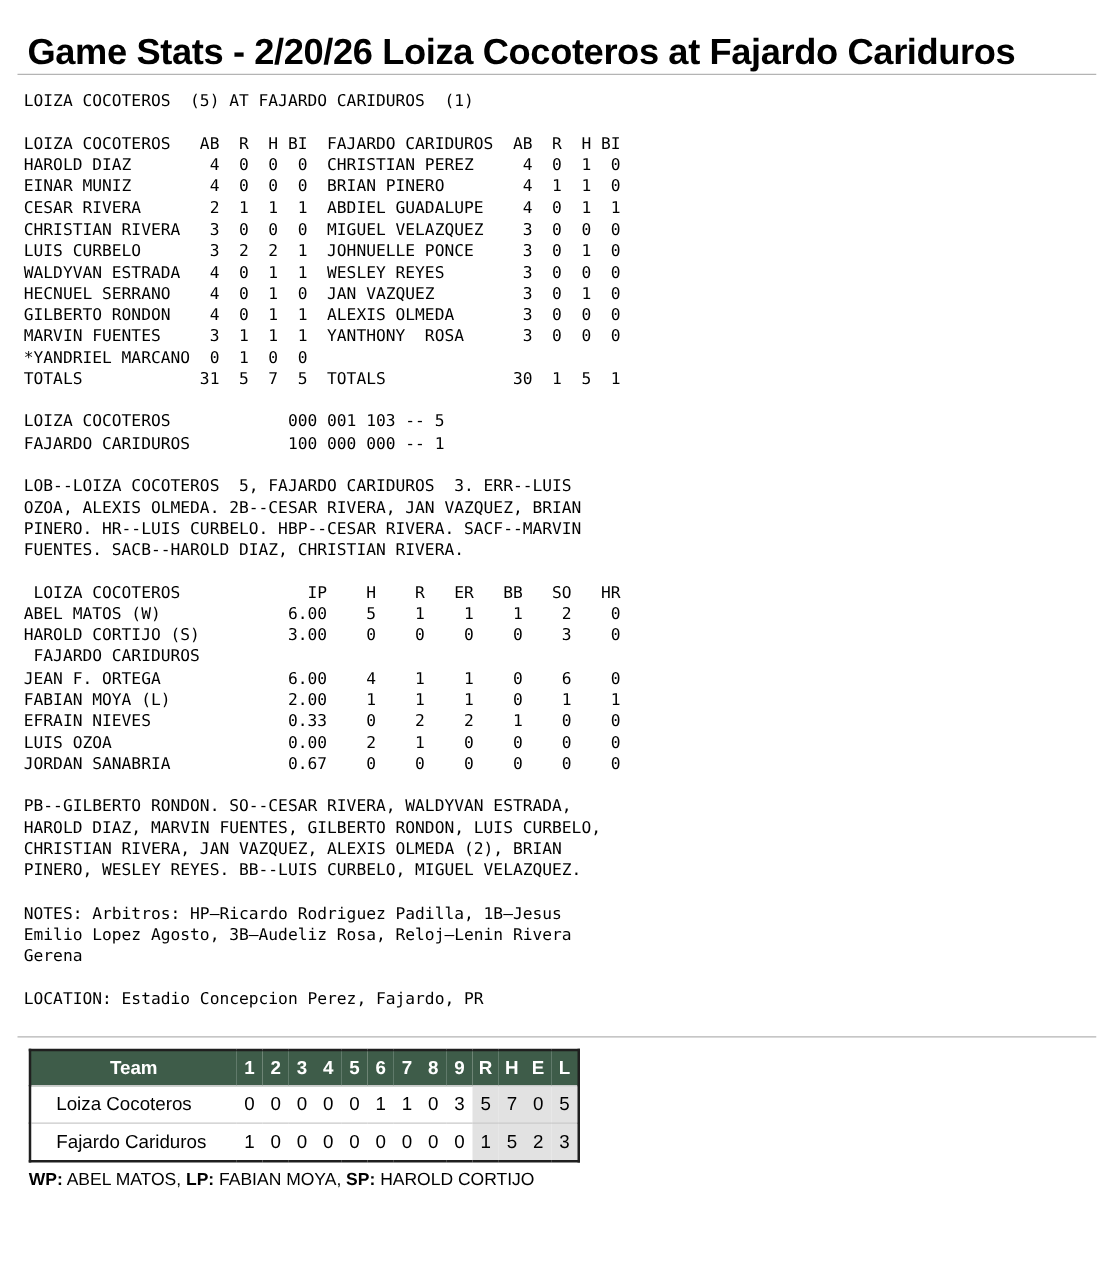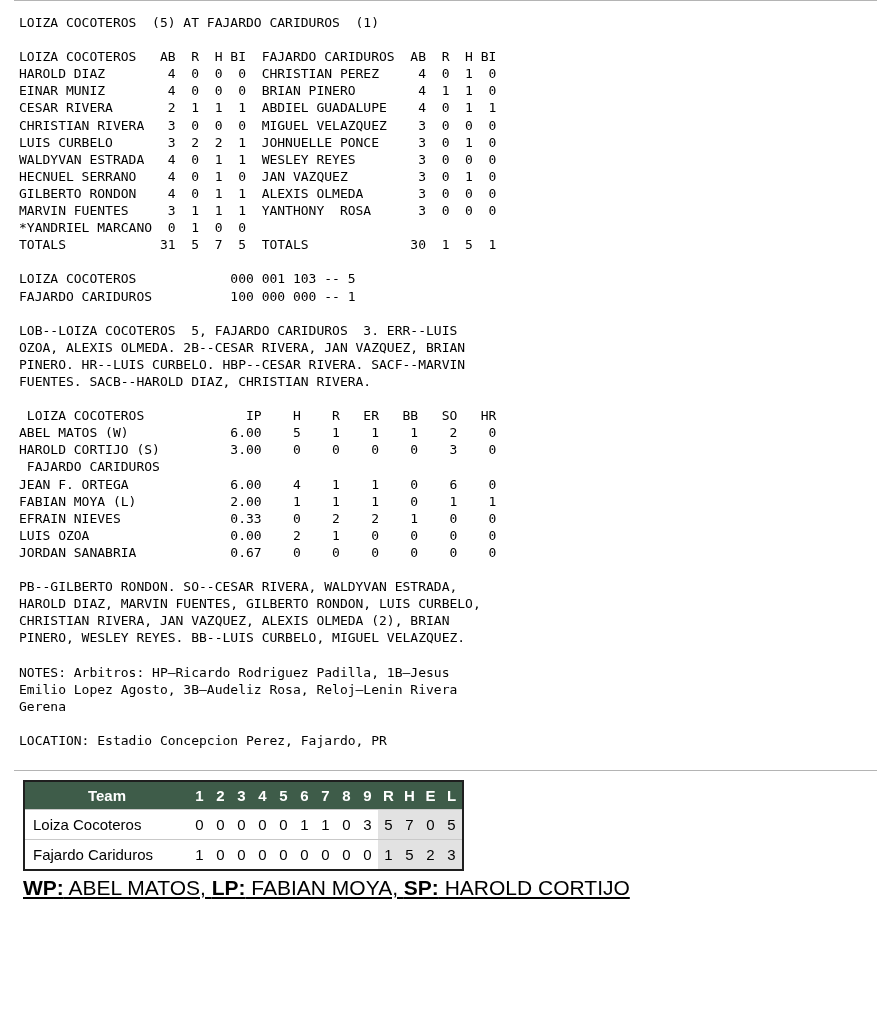--- a/index.html
+++ b/index.html
@@ -46,34 +46,34 @@
     padding: 5px 4px;
     text-align: center;
   }
   .linescore th.team-h { padding: 5px 23px; min-width: 118px; }
   .linescore td {
     padding: 6px 4px;
     text-align: center;
     border-top: 1px solid var(--ls-row-divider, #c9c9c9);
     white-space: nowrap;
   }
-  .linescore td.team { text-align: left; padding: 6px 8px; }
+  .linescore td.team { text-align: left; padding: 6px 20px; }
   .linescore td.total { background: var(--ls-total-bg, #e2e2e2); }
   .linescore th.num-h, .linescore td.num { min-width: 13px; }
   p.pitch-note {
-    font-size: 21px;
+    font-size: 14px;
     margin: 5px 0 14px 9px;
-    text-decoration: underline;
   }
 </style>
 </head>
 <body>
 
 <main class="wrap">
 
+  <h1 class="page-title">Game Stats - 2/20/26 Loiza Cocoteros at Fajardo Cariduros</h1>
 
 
   <hr class="rule">
 
   <pre class="box">LOIZA COCOTEROS  (5) AT FAJARDO CARIDUROS  (1)
 
 LOIZA COCOTEROS   AB  R  H BI  FAJARDO CARIDUROS  AB  R  H BI
 HAROLD DIAZ        4  0  0  0  CHRISTIAN PEREZ     4  0  1  0
 EINAR MUNIZ        4  0  0  0  BRIAN PINERO        4  1  1  0
 CESAR RIVERA       2  1  1  1  ABDIEL GUADALUPE    4  0  1  1

